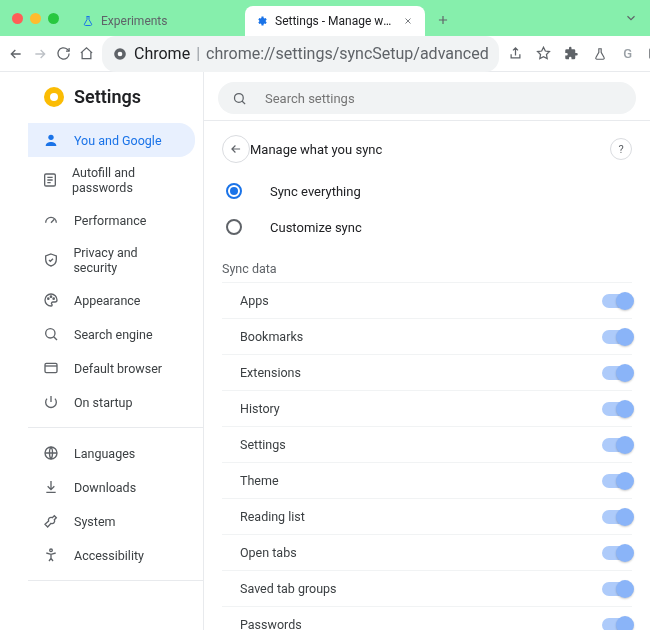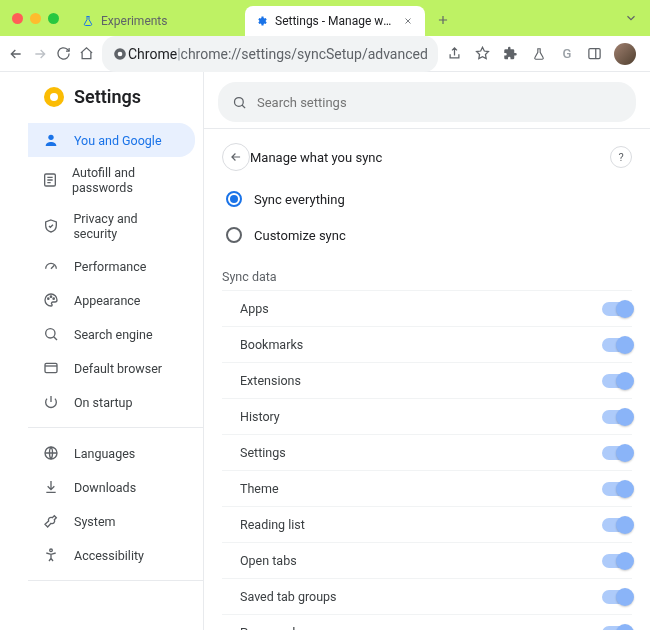--- a/index.html
+++ b/index.html
@@ -1,34 +1,34 @@
 <!DOCTYPE html>
 <html><head>
 <meta charset="utf-8">
 <style>
 * { margin: 0; padding: 0; box-sizing: border-box; font-family: -apple-system, BlinkMacSystemFont, "Segoe UI", Roboto, sans-serif; }
 body { background: #fff; width: 650px; height: 630px; overflow: hidden; font-size: 13px; color: #202124; }
 
-.window-chrome { height: 36px; background: #bef264; display: flex; align-items: center; padding: 0 8px; gap: 4px; }
+.window-chrome { height: 36px; background: #86efac; display: flex; align-items: center; padding: 0 8px; gap: 4px; }
 .traffic-lights { display: flex; gap: 7px; margin-left: 4px; margin-right: 8px; }
 .traffic-light { width: 11px; height: 11px; border-radius: 50%; }
 .tl-red { background: #ff5f57; }
 .tl-yellow { background: #febc2e; }
 .tl-green { background: #28c840; }
 .tab { height: 30px; display: flex; align-items: center; padding: 0 10px; gap: 6px; border-radius: 8px 8px 0 0; font-size: 12px; color: #5f6368; min-width: 170px; max-width: 180px; margin-top: 6px; }
 .tab.active { background: #fff; color: #202124; }
 .tab-icon { width: 14px; height: 14px; display: flex; align-items: center; justify-content: center; }
 .tab-title { flex: 1; white-space: nowrap; overflow: hidden; text-overflow: ellipsis; }
 .tab-close { width: 14px; height: 14px; display: flex; align-items: center; justify-content: center; color: #5f6368; }
 .new-tab { width: 28px; height: 28px; display: flex; align-items: center; justify-content: center; color: #5f6368; margin-top: 4px; }
 .window-max { margin-left: auto; color: #5f6368; padding: 4px; }
 
 .toolbar { height: 36px; background: #fff; border-bottom: 1px solid #e8eaed; display: flex; align-items: center; padding: 0 8px; gap: 8px; }
 .nav-btn { width: 26px; height: 26px; display: flex; align-items: center; justify-content: center; color: #5f6368; border-radius: 50%; }
-.omnibox { flex: 1; height: 36px; background: #f1f3f4; border-radius: 14px; display: flex; align-items: center; padding: 0 10px; font-size: 14px; }
+.omnibox { flex: 1; height: 36px; background: #f1f3f4; border-radius: 14px; display: flex; align-items: center; padding: 0 10px; gap: 6px; font-size: 16px; }
 .omnibox-icon { width: 16px; height: 16px; display: flex; align-items: center; justify-content: center; color: #5f6368; }
 .omnibox-prefix { color: #202124; }
 .omnibox-divider { color: #9aa0a6; }
 .omnibox-url { color: #5f6368; }
 .ext-icons { display: flex; align-items: center; gap: 10px; color: #5f6368; }
 .ext-icons > * { width: 18px; height: 18px; display: flex; align-items: center; justify-content: center; }
 .avatar { width: 22px; height: 22px; border-radius: 50%; background: linear-gradient(135deg,#a08070,#504030); }
 
 .app { display: flex; height: calc(630px - 72px); padding-left: 28px; }
 .sidebar-area { width: 175px; display: flex; flex-direction: column; }
@@ -39,30 +39,30 @@
 
 .sidebar { padding-top: 6px; }
 .side-item { display: flex; align-items: center; gap: 14px; padding: 8px 14px; font-size: 12.5px; color: #3c4043; border-radius: 0 16px 16px 0; margin-right: 8px; cursor: pointer; }
 .side-item .icon { width: 18px; height: 18px; display: flex; align-items: center; justify-content: center; color: #5f6368; }
 .side-item.active { background: #e8f0fe; color: #1a73e8; }
 .side-item.active .icon { color: #1a73e8; }
 .side-sep { height: 1px; background: #e8eaed; margin: 8px 0; }
 
 .main { flex: 1; border-left: 1px solid #e8eaed; overflow-y: auto; background: #fff; position: relative; }
 .search-wrap { padding: 10px 14px 6px 14px; border-bottom: 1px solid #e8eaed; }
-.search-box { height: 40px; background: #f1f3f4; border-radius: 18px; display: flex; align-items: center; padding: 0 14px; gap: 10px; color: #5f6368; font-size: 13px; }
+.search-box { height: 32px; background: #f1f3f4; border-radius: 18px; display: flex; align-items: center; padding: 0 14px; gap: 18px; color: #5f6368; font-size: 13px; }
 .search-box input { border: none; background: transparent; outline: none; flex: 1; font-size: 13px; color: #202124; }
 
 .content { padding: 14px 18px; }
 .page-header { display: flex; align-items: center; margin-bottom: 12px; }
 .back-btn { width: 28px; height: 28px; border: 1px solid #dadce0; border-radius: 50%; display: flex; align-items: center; justify-content: center; color: #5f6368; }
 .page-title { font-size: 13px; color: #202124; flex: 1; }
 .help-btn { width: 22px; height: 22px; border: 1px solid #dadce0; border-radius: 50%; display: flex; align-items: center; justify-content: center; color: #5f6368; font-size: 11px; }
 
-.radio-row { display: flex; align-items: center; gap: 12px; padding: 8px 4px 12px 4px; font-size: 13px; }
+.radio-row { display: flex; align-items: center; gap: 28px; padding: 8px 4px 12px 4px; font-size: 13px; }
 .radio { width: 16px; height: 16px; border-radius: 50%; border: 2px solid #5f6368; display: flex; align-items: center; justify-content: center; }
 .radio.checked { border-color: #1a73e8; }
 .radio.checked::after { content:""; width: 8px; height: 8px; border-radius: 50%; background: #1a73e8; }
 
 .section-title { font-size: 12.5px; color: #5f6368; padding: 14px 0 6px 0; }
 .sync-row { display: flex; align-items: center; padding: 10px 0 10px 18px; font-size: 12.5px; border-top: 1px solid #f1f3f4; }
 .sync-row:first-of-type { border-top: 1px solid #f1f3f4; }
 .sync-label { flex: 1; color: #3c4043; }
 .toggle { width: 30px; height: 14px; background: #aecbfa; border-radius: 8px; position: relative; }
 .toggle::after { content:""; position:absolute; right:-2px; top:-2px; width:18px; height:18px; border-radius:50%; background:#8ab4f8; box-shadow: 0 1px 2px rgba(0,0,0,0.2); }
@@ -210,34 +210,34 @@
             <svg width="16" height="16" viewBox="0 0 24 24" fill="none" stroke="#5f6368" stroke-width="2">
               <rect x="4" y="3" width="16" height="18" rx="2"></rect>
               <path d="M8 8h8M8 12h8M8 16h5"></path>
             </svg>
           </span>
           <span>Autofill and passwords</span>
         </div>
         <div class="side-item">
           <span class="icon">
             <svg width="16" height="16" viewBox="0 0 24 24" fill="none" stroke="#5f6368" stroke-width="2">
+              <path d="M4 16a8 8 0 1 1 16 0"></path>
+              <path d="M12 16l5-5"></path>
+            </svg>
+          </span>
+          <span>Performance</span>
+        </div>
+        <div class="side-item">
+          <span class="icon">
+            <svg width="16" height="16" viewBox="0 0 24 24" fill="none" stroke="#5f6368" stroke-width="2">
               <path d="M12 3l8 3v5c0 5-3.5 9-8 10-4.5-1-8-5-8-10V6z"></path>
               <path d="M9 12l2 2 4-4"></path>
             </svg>
           </span>
           <span>Privacy and security</span>
-        </div>
-        <div class="side-item">
-          <span class="icon">
-            <svg width="16" height="16" viewBox="0 0 24 24" fill="none" stroke="#5f6368" stroke-width="2">
-              <path d="M4 16a8 8 0 1 1 16 0"></path>
-              <path d="M12 16l5-5"></path>
-            </svg>
-          </span>
-          <span>Performance</span>
         </div>
         <div class="side-item">
           <span class="icon">
             <svg width="16" height="16" viewBox="0 0 24 24" fill="none" stroke="#5f6368" stroke-width="2">
               <path d="M12 3a9 9 0 1 0 0 18c2 0 2-2 1-3s0-3 2-3h3a3 3 0 0 0 3-3 9 9 0 0 0-9-9z"></path>
               <circle cx="8" cy="10" r="1" fill="#5f6368"></circle>
               <circle cx="12" cy="7" r="1" fill="#5f6368"></circle>
               <circle cx="16" cy="10" r="1" fill="#5f6368"></circle>
             </svg>
           </span>

